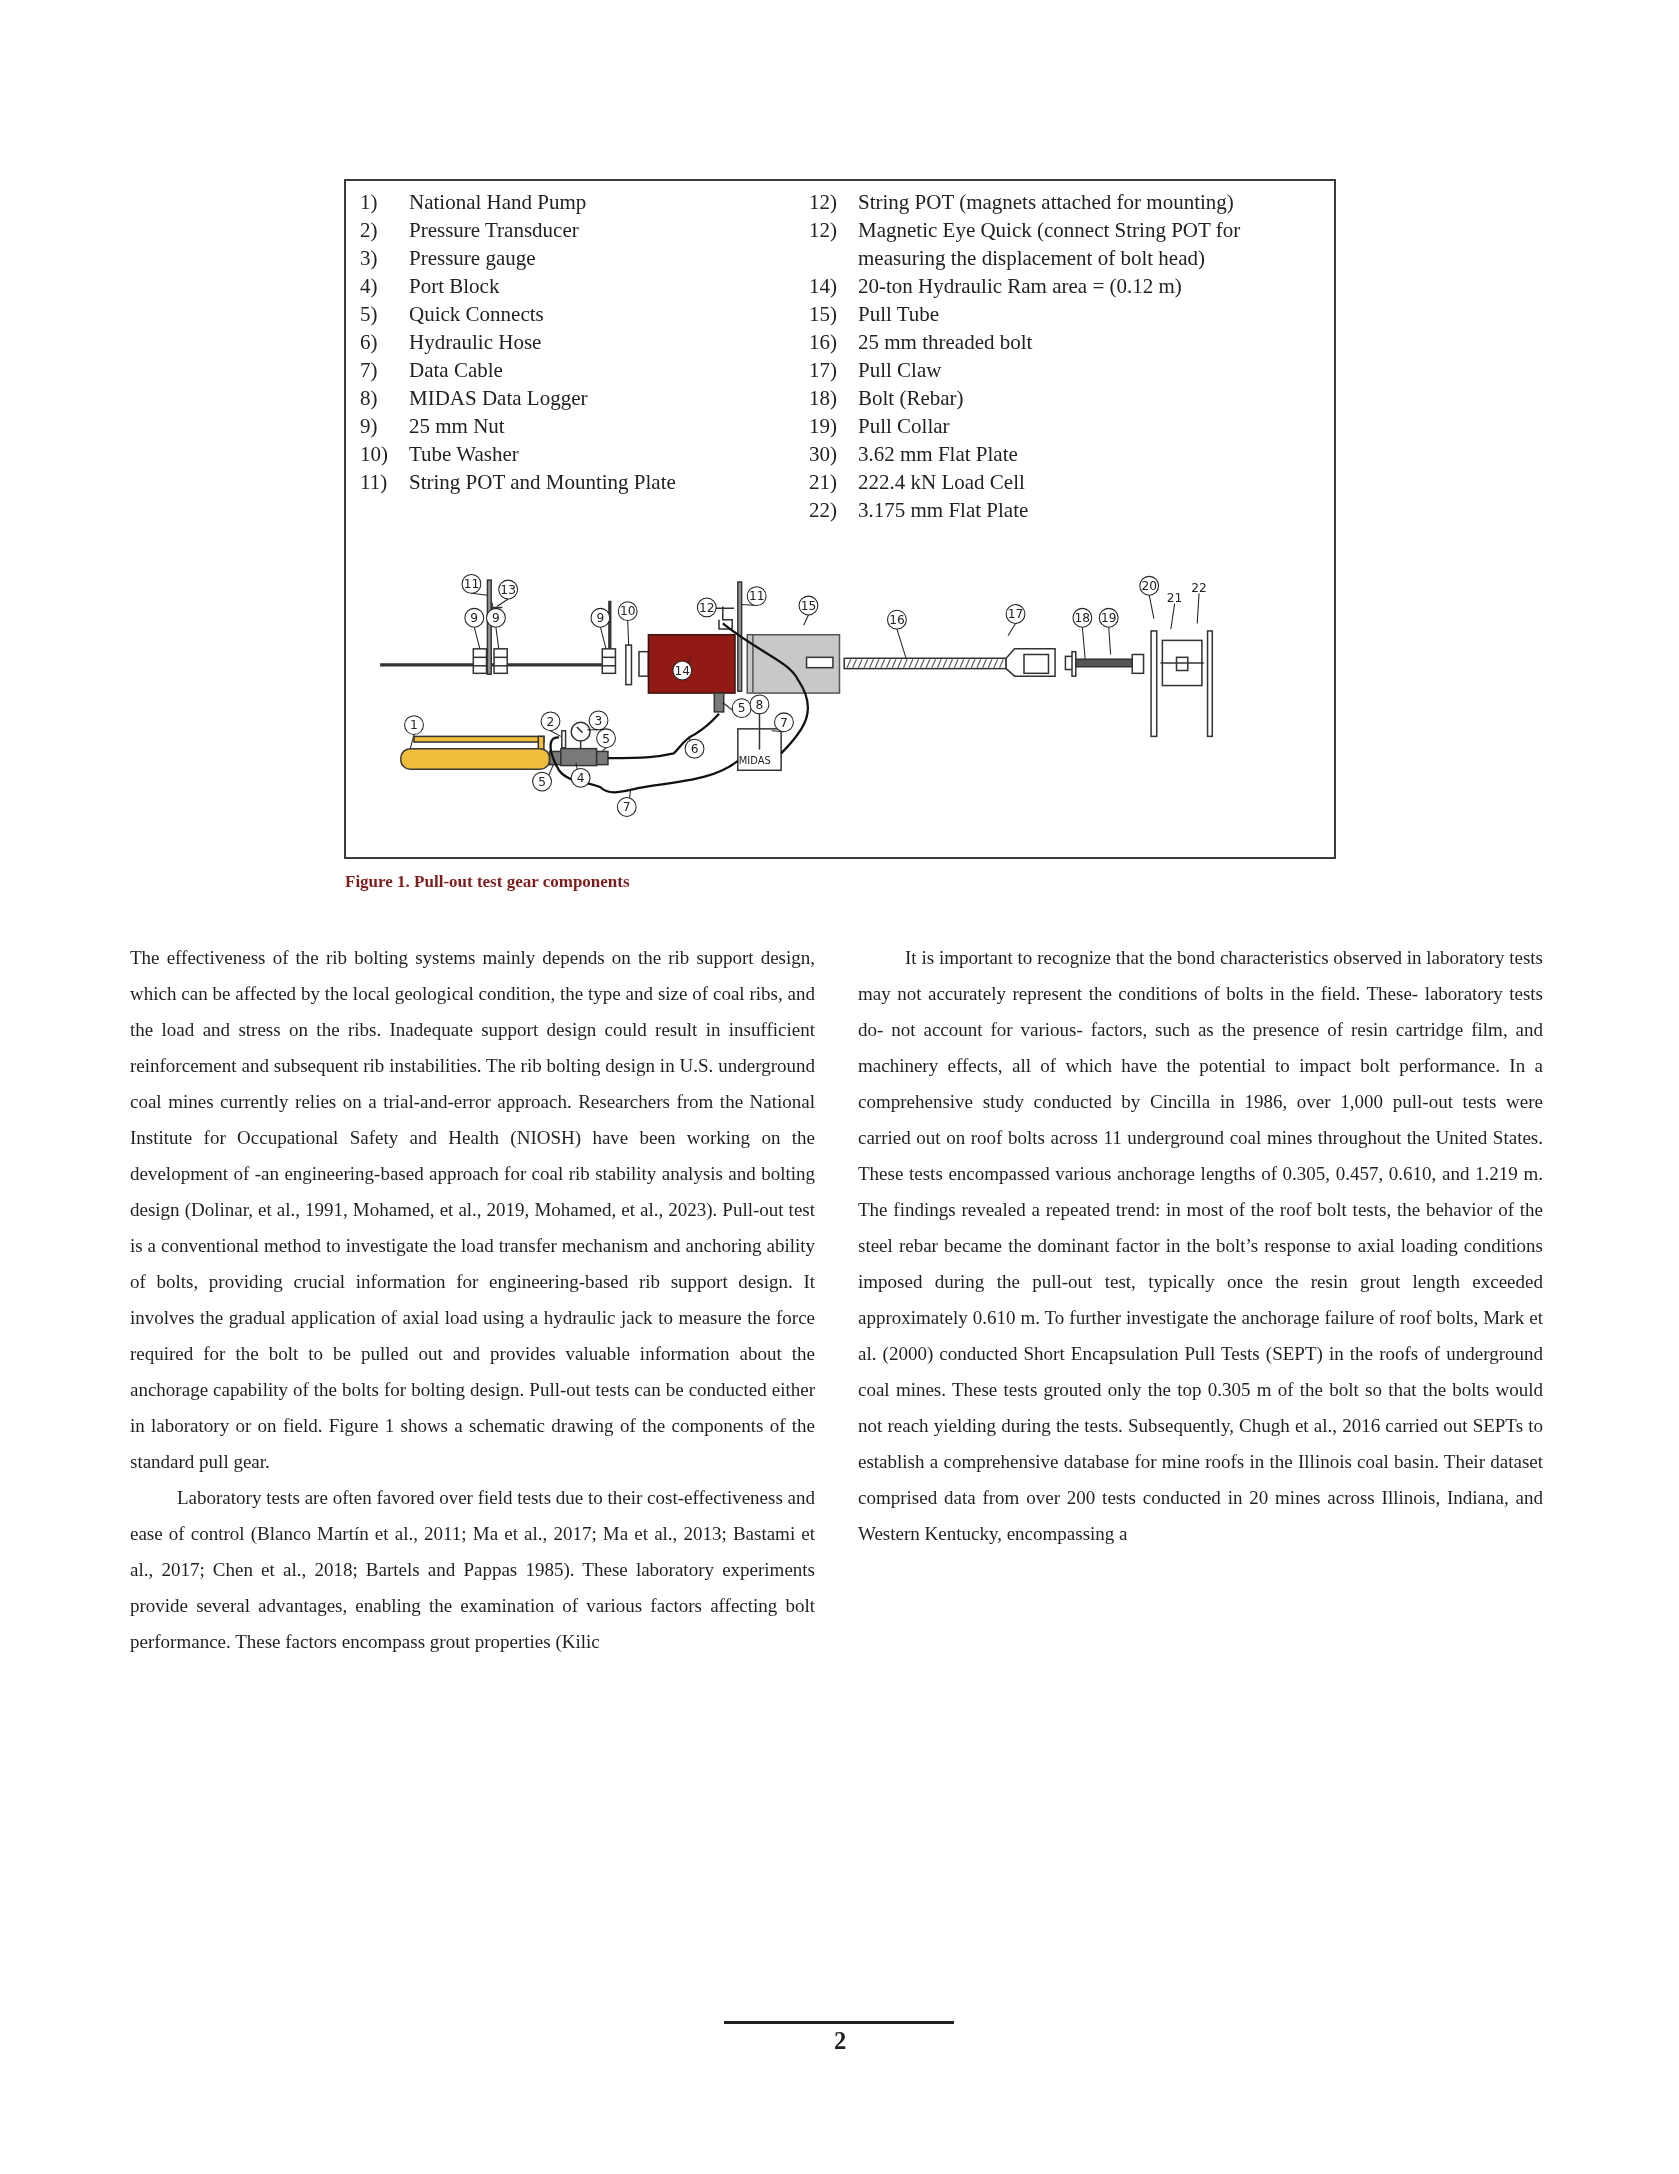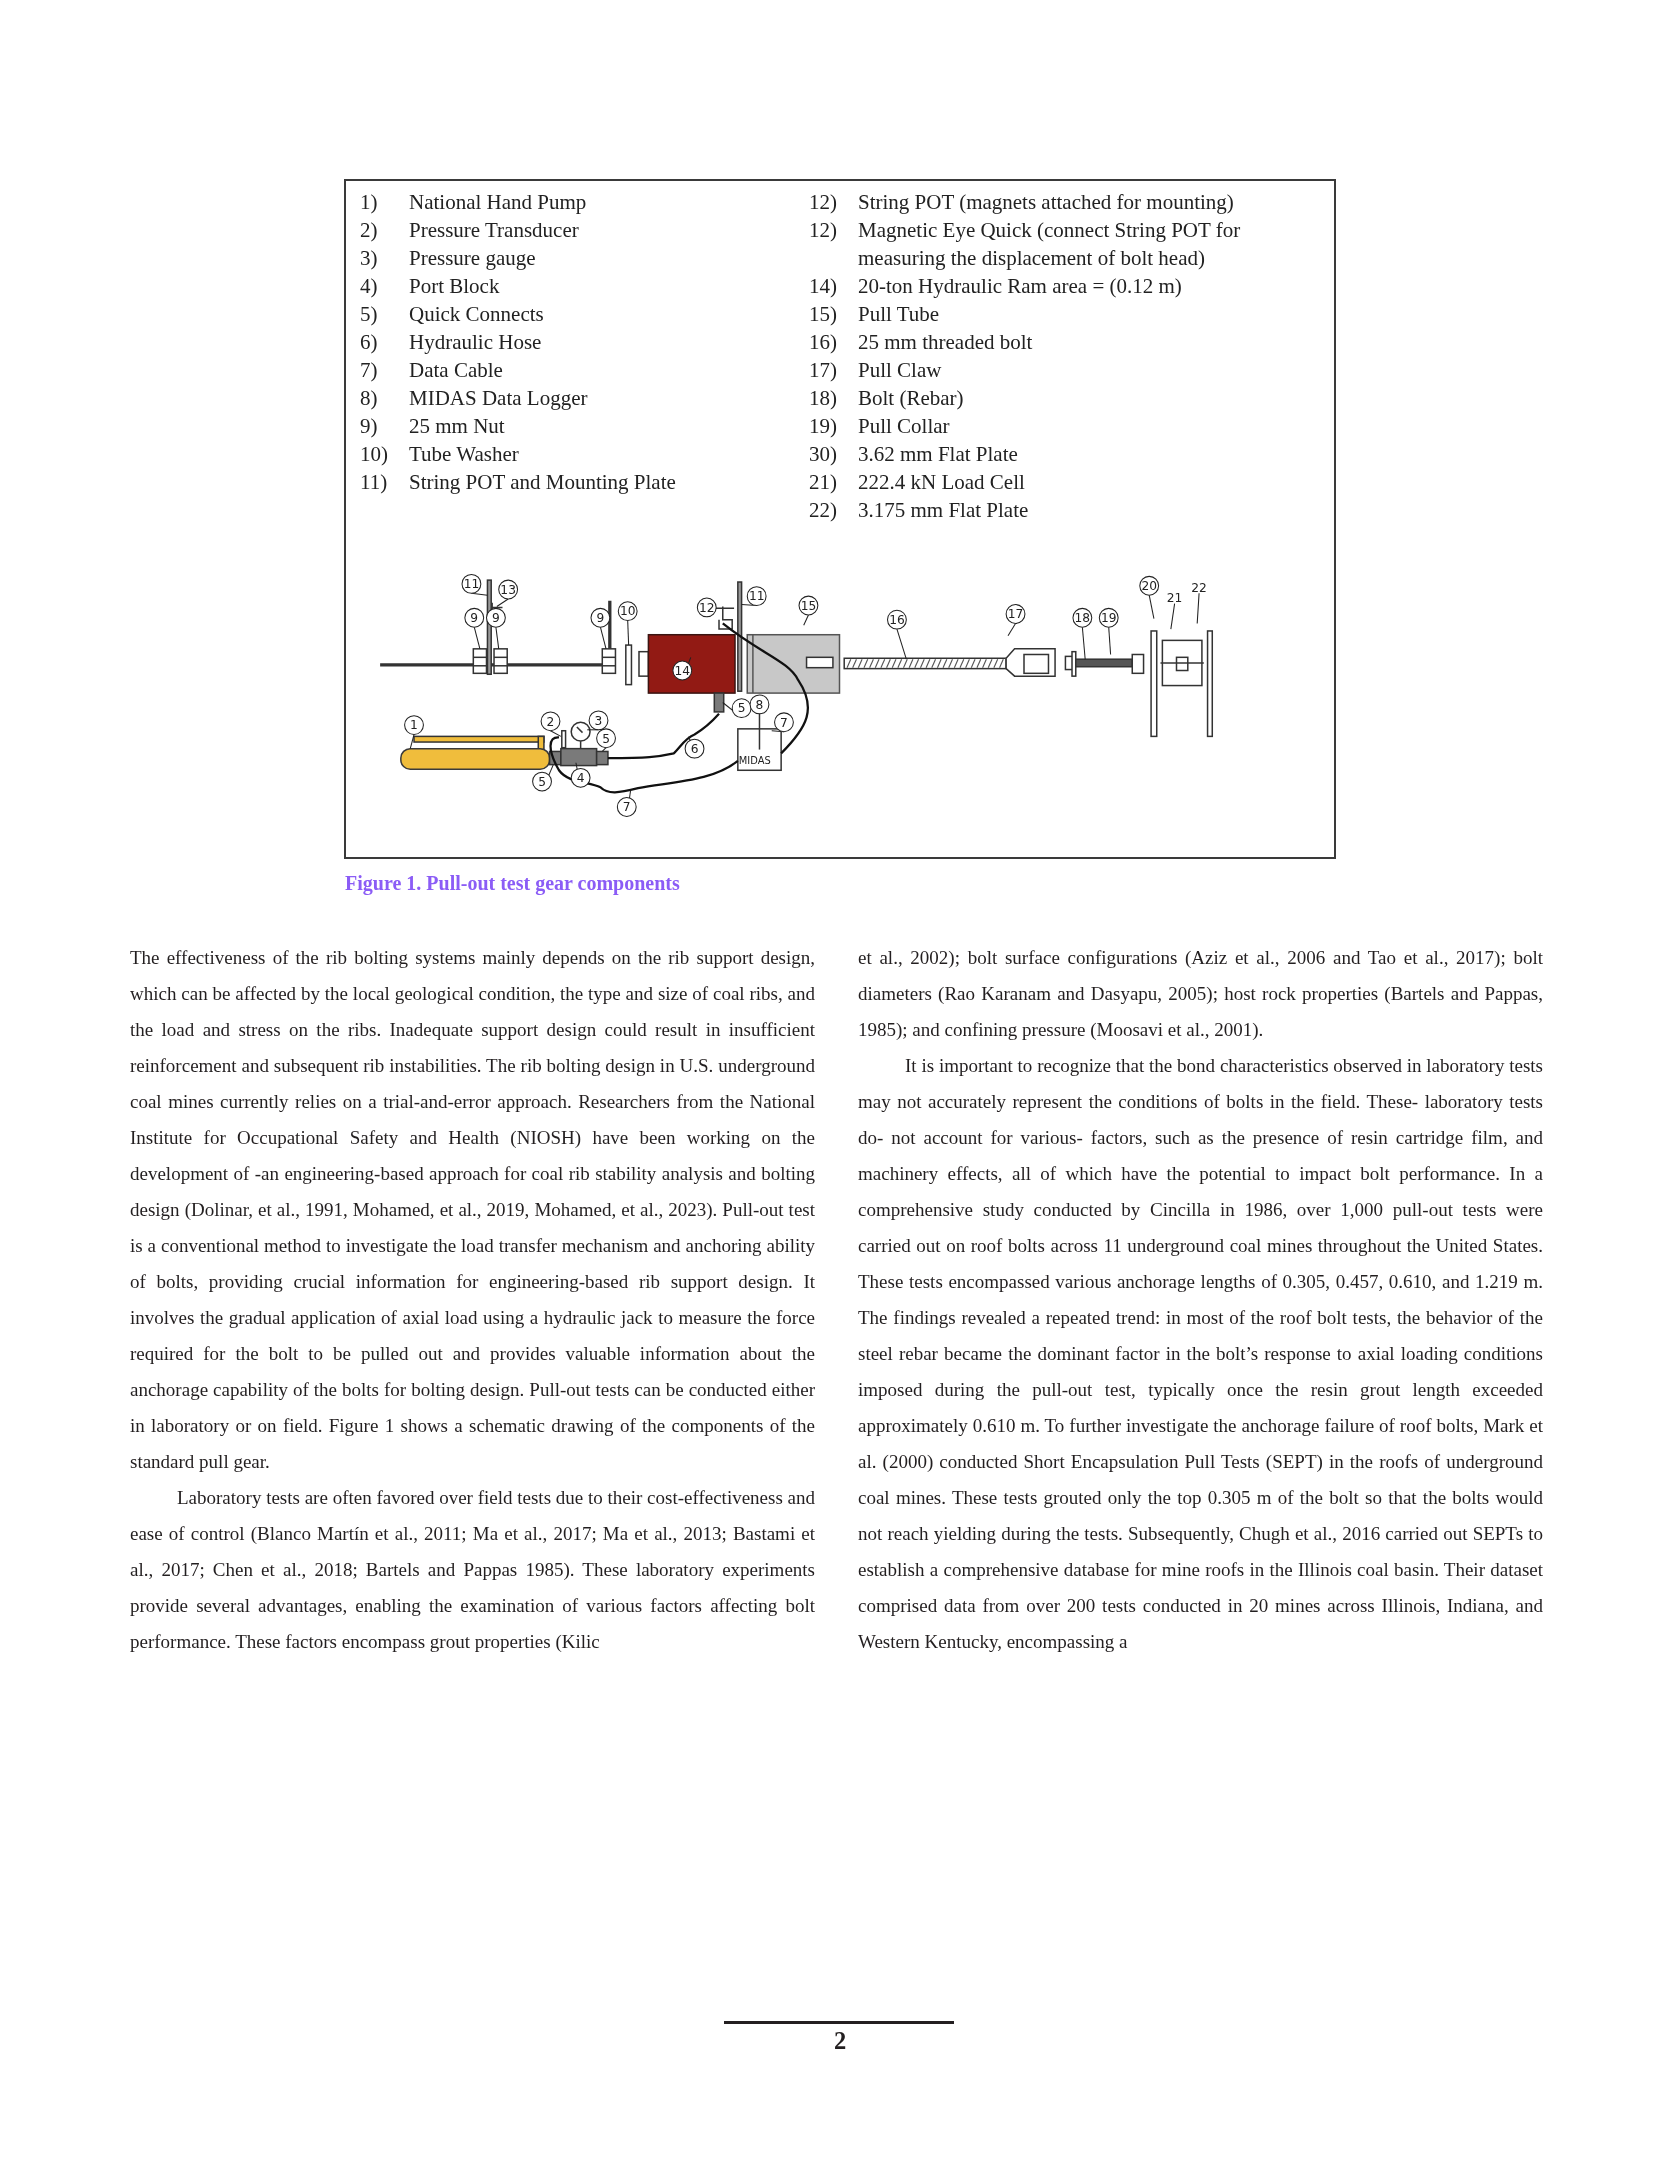--- a/index.html
+++ b/index.html
@@ -5,21 +5,21 @@
   html, body { margin:0; padding:0; background:#ffffff; }
   body { width:1680px; height:2174px; position:relative; overflow:hidden; font-family:"Liberation Serif","DejaVu Serif",serif; color:#231f20; }
   .figure-box { position:absolute; left:344px; top:179px; width:992px; height:680px; border:2.8px solid #3a3a3a; box-sizing:border-box; background:#fff; }
   .legend-col { position:absolute; top:6.6px; font-family:"Liberation Serif",serif; font-size:21px; line-height:28px; color:#222; }
   .legend-col.left { left:14px; width:452px; }
   .legend-col.right { left:463px; width:508px; }
   .legend-item { display:flex; }
   .legend-item .num { width:49px; flex:none; }
   .legend-item .txt { flex:1; }
   .schematic { position:absolute; left:0; top:0; width:987px; height:674px; }
-  .caption { position:absolute; left:345px; top:872px; font-family:"Liberation Serif",serif; font-weight:bold; font-size:20px; color:#8b5cf6; }
+  .caption { position:absolute; left:345px; top:872px; font-family:"Liberation Serif",serif; font-weight:bold; font-size:17px; color:#7f1d1d; }
   .col { position:absolute; top:940px; width:685px; font-family:"Liberation Serif",serif; font-size:19px; line-height:36px; text-align:justify; color:#231f20; }
   .col.left { left:130px; }
   .col.right { left:858px; }
   .col p { margin:0; }
   .col p.indent { text-indent:47px; }
   .footer-rule { position:absolute; left:724px; top:2021px; width:230px; height:2.8px; background:#231f20; }
   .page-number { position:absolute; left:0; width:1680px; top:2027px; text-align:center; font-family:"Liberation Serif",serif; font-weight:bold; font-size:24.5px; color:#231f20; }
   svg text { font-family:"DejaVu Sans",sans-serif; }
 </style>
 </head>
@@ -381,19 +381,18 @@
   </svg>
 </div>
 
 <div class="caption">Figure 1.  Pull-out test gear components</div>
 
 <div class="col left">
   <p>The effectiveness of the rib bolting systems mainly depends on the rib support design, which can be affected by the local geological condition, the type and size of coal ribs, and the load and stress on the ribs. Inadequate support design could result in insufficient reinforcement and subsequent rib instabilities. The rib bolting design in U.S. underground coal mines currently relies on a trial-and-error approach. Researchers from the National Institute for Occupational Safety and Health (NIOSH) have been working on the development of -an engineering-based approach for coal rib stability analysis and bolting design (Dolinar, et al., 1991, Mohamed, et al., 2019, Mohamed, et al., 2023). Pull-out test is a conventional method to investigate the load transfer mechanism and anchoring ability of bolts, providing crucial information for engineering-based rib support design. It involves the gradual application of axial load using a hydraulic jack to measure the force required for the bolt to be pulled out and provides valuable information about the anchorage capability of the bolts for bolting design. Pull-out tests can be conducted either in laboratory or on field. Figure 1 shows a schematic drawing of the components of the standard pull gear.</p>
   <p class="indent">Laboratory tests are often favored over field tests due to their cost-effectiveness and ease of control (Blanco Martín et al., 2011; Ma et al., 2017; Ma et al., 2013; Bastami et al., 2017; Chen et al., 2018; Bartels and Pappas 1985). These laboratory experiments provide several advantages, enabling the examination of various factors affecting bolt performance. These factors encompass grout properties (Kilic</p>
 </div>
 <div class="col right">
-  <p>et al., 2002); bolt surface configurations (Aziz et al., 2006 and Tao et al., 2017); bolt diameters (Rao Karanam and Dasyapu, 2005); host rock properties (Bartels and Pappas, 1985); and confining pressure (Moosavi et al., 2001).</p>
   <p class="indent">It is important to recognize that the bond characteristics observed in laboratory tests may not accurately represent the conditions of bolts in the field. These- laboratory tests do- not account for various- factors, such as the presence of resin cartridge film, and machinery effects, all of which have the potential to impact bolt performance. In a comprehensive study conducted by Cincilla in 1986, over 1,000 pull-out tests were carried out on roof bolts across 11 underground coal mines throughout the United States. These tests encompassed various anchorage lengths of 0.305, 0.457, 0.610, and 1.219 m. The findings revealed a repeated trend: in most of the roof bolt tests, the behavior of the steel rebar became the dominant factor in the bolt’s response to axial loading conditions imposed during the pull-out test, typically once the resin grout length exceeded approximately 0.610 m. To further investigate the anchorage failure of roof bolts, Mark et al. (2000) conducted Short Encapsulation Pull Tests (SEPT) in the roofs of underground coal mines. These tests grouted only the top 0.305 m of the bolt so that the bolts would not reach yielding during the tests. Subsequently, Chugh et al., 2016 carried out SEPTs to establish a comprehensive database for mine roofs in the Illinois coal basin. Their dataset comprised data from over 200 tests conducted in 20 mines across Illinois, Indiana, and Western Kentucky, encompassing a</p>
 </div>
 
 <div class="footer-rule"></div>
 <div class="page-number">2</div>
 
 
 </body></html>

